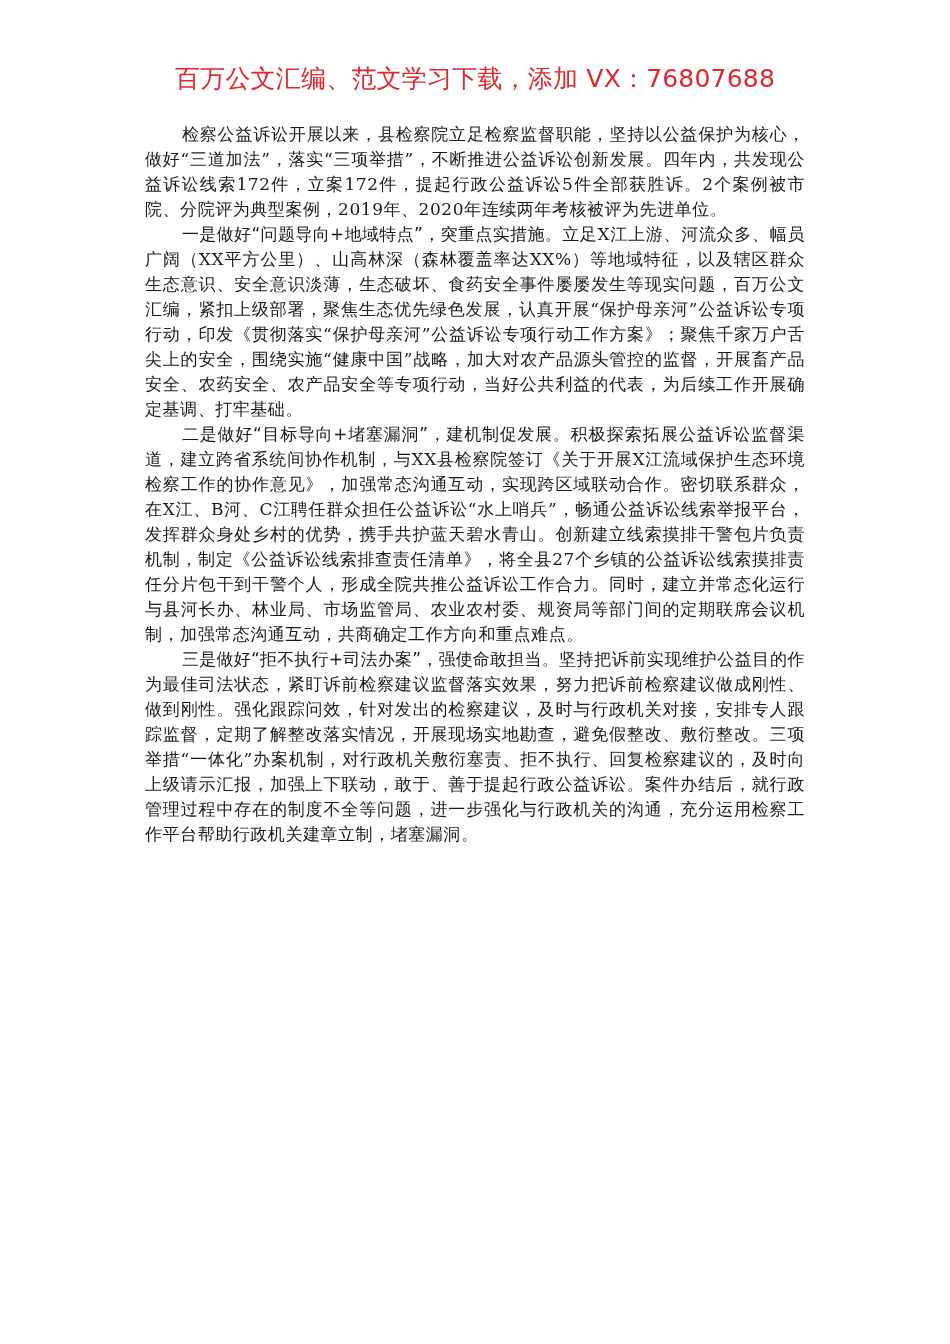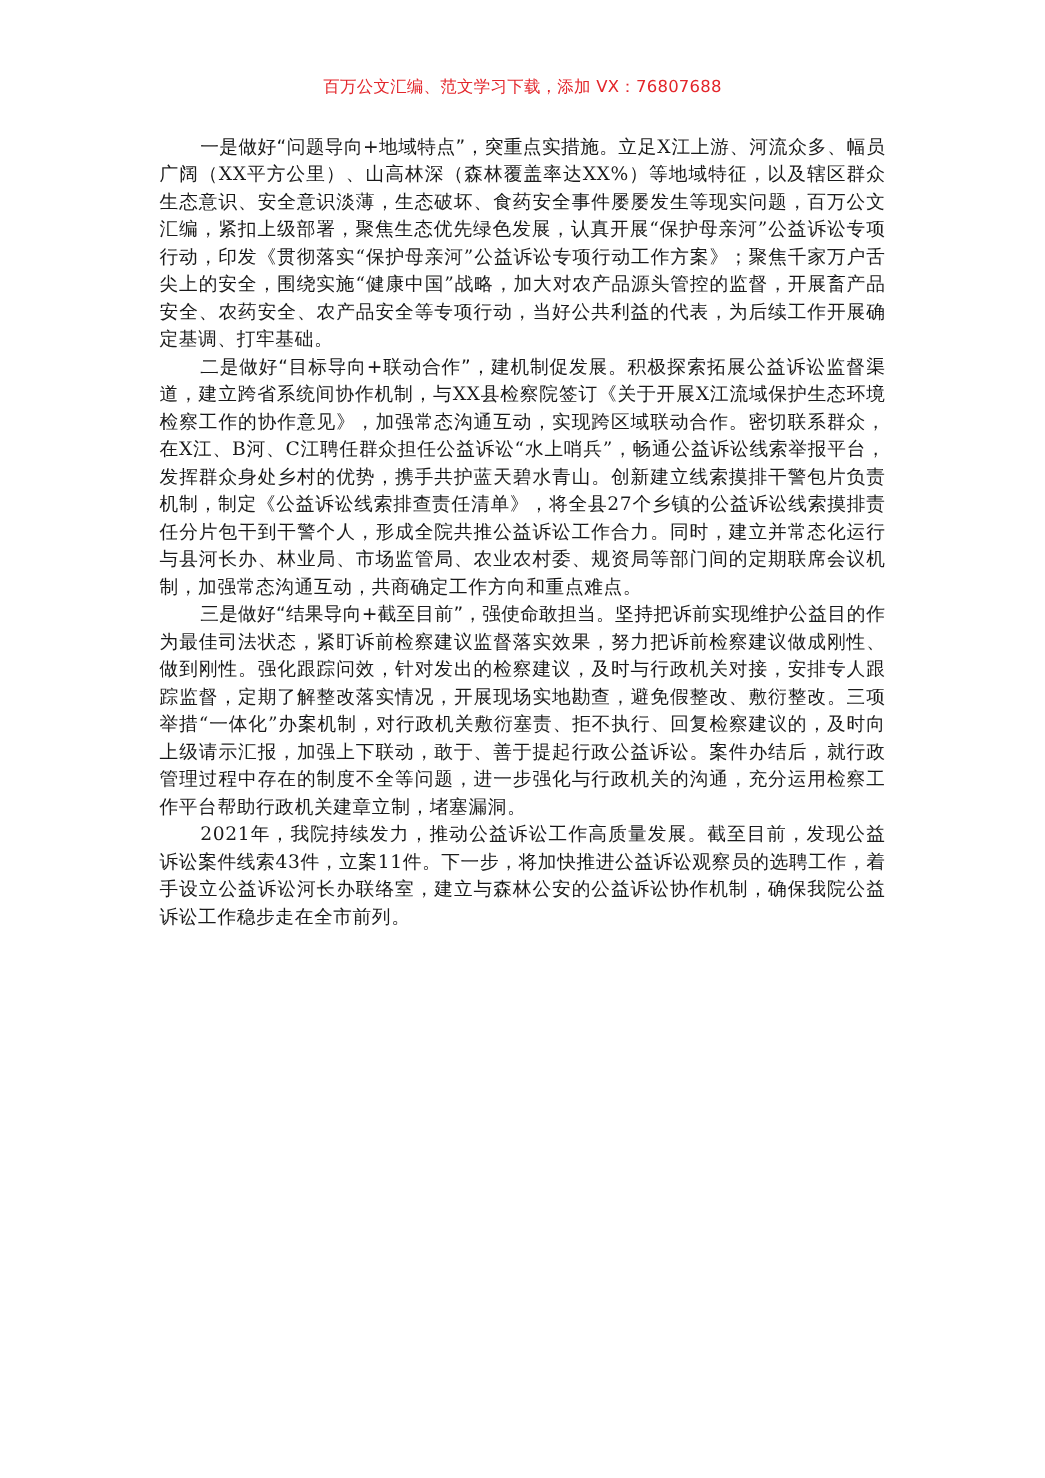--- a/index.html
+++ b/index.html
@@ -15,21 +15,21 @@
       font-family: "DejaVu Serif", "Liberation Serif", serif;
       color: #1a1a1a;
     }
     .header-banner {
       position: absolute;
       top: 66px;
       left: 0;
       width: 950px;
       text-align: center;
       font-family: "DejaVu Sans", "Liberation Sans", sans-serif;
-      font-size: 15px;
+      font-size: 25px;
       line-height: 26px;
       color: #e3262b;
       letter-spacing: 0.2px;
     }
     .doc-body {
       position: absolute;
       top: 122px;
       left: 145px;
       width: 660px;
     }
@@ -48,24 +48,24 @@
       letter-spacing: 0.2px;
     }
   </style>
 </head>
 <body>
 
 <div class="header-banner">百万公文汇编、范文学习下载，添加 VX：76807688</div>
 
 <div class="doc-body">
   <p class="para">
+    <span>检察公益诉讼开展以来，县检察院立足检察监督职能，坚持以公益保护为核心，做好“三道加法”，落实“三项举措”，不断推进公益诉讼创新发展。四年内，共发现公益诉讼线索172件，立案172件，提起行政公益诉讼5件全部获胜诉。2个案例被市院、分院评为典型案例，2019年、2020年连续两年考核被评为先进单位。</span>
+  </p>
+  <p class="para">
     <span class="lead">一是做好“问题导向+地域特点”，突重点实措施。</span><span>立足X江上游、河流众多、幅员广阔（XX平方公里）、山高林深（森林覆盖率达XX%）等地域特征，以及辖区群众生态意识、安全意识淡薄，生态破坏、食药安全事件屡屡发生等现实问题，百万公文汇编，紧扣上级部署，聚焦生态优先绿色发展，认真开展“保护母亲河”公益诉讼专项行动，印发《贯彻落实“保护母亲河”公益诉讼专项行动工作方案》；聚焦千家万户舌尖上的安全，围绕实施“健康中国”战略，加大对农产品源头管控的监督，开展畜产品安全、农药安全、农产品安全等专项行动，当好公共利益的代表，为后续工作开展确定基调、打牢基础。</span>
   </p>
   <p class="para">
-    <span class="lead">二是做好“目标导向+联动合作”，建机制促发展。</span><span>积极探索拓展公益诉讼监督渠道，建立跨省系统间协作机制，与XX县检察院签订《关于开展X江流域保护生态环境检察工作的协作意见》，加强常态沟通互动，实现跨区域联动合作。密切联系群众，在X江、B河、C江聘任群众担任公益诉讼“水上哨兵”，畅通公益诉讼线索举报平台，发挥群众身处乡村的优势，携手共护蓝天碧水青山。创新建立线索摸排干警包片负责机制，制定《公益诉讼线索排查责任清单》，将全县27个乡镇的公益诉讼线索摸排责任分片包干到干警个人，形成全院共推公益诉讼工作合力。同时，建立并常态化运行与县河长办、林业局、市场监管局、农业农村委、规资局等部门间的定期联席会议机制，加强常态沟通互动，共商确定工作方向和重点难点。</span>
+    <span class="lead">二是做好“目标导向+堵塞漏洞”，建机制促发展。</span><span>积极探索拓展公益诉讼监督渠道，建立跨省系统间协作机制，与XX县检察院签订《关于开展X江流域保护生态环境检察工作的协作意见》，加强常态沟通互动，实现跨区域联动合作。密切联系群众，在X江、B河、C江聘任群众担任公益诉讼“水上哨兵”，畅通公益诉讼线索举报平台，发挥群众身处乡村的优势，携手共护蓝天碧水青山。创新建立线索摸排干警包片负责机制，制定《公益诉讼线索排查责任清单》，将全县27个乡镇的公益诉讼线索摸排责任分片包干到干警个人，形成全院共推公益诉讼工作合力。同时，建立并常态化运行与县河长办、林业局、市场监管局、农业农村委、规资局等部门间的定期联席会议机制，加强常态沟通互动，共商确定工作方向和重点难点。</span>
   </p>
   <p class="para">
-    <span class="lead">三是做好“结果导向+截至目前”，强使命敢担当。</span><span>坚持把诉前实现维护公益目的作为最佳司法状态，紧盯诉前检察建议监督落实效果，努力把诉前检察建议做成刚性、做到刚性。强化跟踪问效，针对发出的检察建议，及时与行政机关对接，安排专人跟踪监督，定期了解整改落实情况，开展现场实地勘查，避免假整改、敷衍整改。三项举措“一体化”办案机制，对行政机关敷衍塞责、拒不执行、回复检察建议的，及时向上级请示汇报，加强上下联动，敢于、善于提起行政公益诉讼。案件办结后，就行政管理过程中存在的制度不全等问题，进一步强化与行政机关的沟通，充分运用检察工作平台帮助行政机关建章立制，堵塞漏洞。</span>
-  </p>
-  <p class="para">
-    <span>2021年，我院持续发力，推动公益诉讼工作高质量发展。截至目前，发现公益诉讼案件线索43件，立案11件。下一步，将加快推进公益诉讼观察员的选聘工作，着手设立公益诉讼河长办联络室，建立与森林公安的公益诉讼协作机制，确保我院公益诉讼工作稳步走在全市前列。</span>
+    <span class="lead">三是做好“拒不执行+司法办案”，强使命敢担当。</span><span>坚持把诉前实现维护公益目的作为最佳司法状态，紧盯诉前检察建议监督落实效果，努力把诉前检察建议做成刚性、做到刚性。强化跟踪问效，针对发出的检察建议，及时与行政机关对接，安排专人跟踪监督，定期了解整改落实情况，开展现场实地勘查，避免假整改、敷衍整改。三项举措“一体化”办案机制，对行政机关敷衍塞责、拒不执行、回复检察建议的，及时向上级请示汇报，加强上下联动，敢于、善于提起行政公益诉讼。案件办结后，就行政管理过程中存在的制度不全等问题，进一步强化与行政机关的沟通，充分运用检察工作平台帮助行政机关建章立制，堵塞漏洞。</span>
   </p>
 </div>
 
 </body></html>

